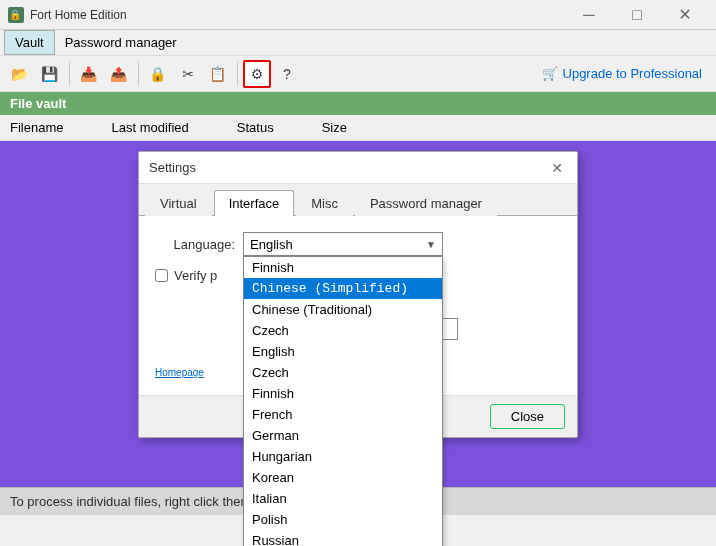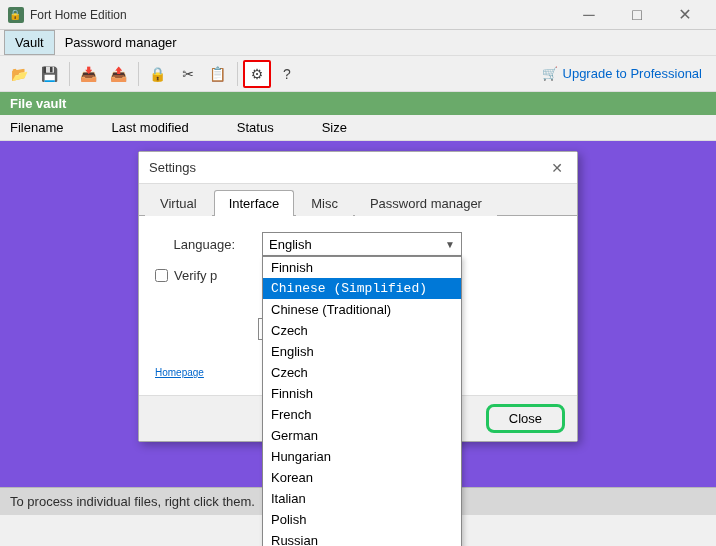--- a/index.html
+++ b/index.html
@@ -188,21 +188,20 @@
       align-items: center;
       margin-bottom: 12px;
       gap: 8px;
     }
     .form-label { width: 80px; text-align: right; font-size: 13px; color: #333; flex-shrink: 0; }
 
     
     .lang-select-wrapper {
       position: relative;
       width: 200px;
-      margin-left: 19px;
     }
     .lang-select-display {
       width: 200px;
       height: 24px;
       border: 1px solid #888;
       background: white;
       display: flex;
       align-items: center;
       padding: 0 6px;
       cursor: pointer;
@@ -270,24 +269,24 @@
     .dialog-footer {
       display: flex;
       justify-content: flex-end;
       padding: 8px 12px;
       background: #f0f0f0;
       border-top: 1px solid #ddd;
     }
     .close-btn {
       padding: 4px 20px;
       background: #f0f0f0;
-      border: 3px solid #22c55e;
-      cursor: pointer;
-      font-size: 13px;
-      border-radius: 8px;
+      border: 1px solid #22c55e;
+      cursor: pointer;
+      font-size: 13px;
+      border-radius: 3px;
     }
 
     .separator { width: 1px; height: 24px; background: #ccc; margin: 0 3px; }
   </style>
 </head>
 <body>
 
 <div class="title-bar">
   <div class="title-bar-left">
     <div class="title-bar-icon">🔒</div>

